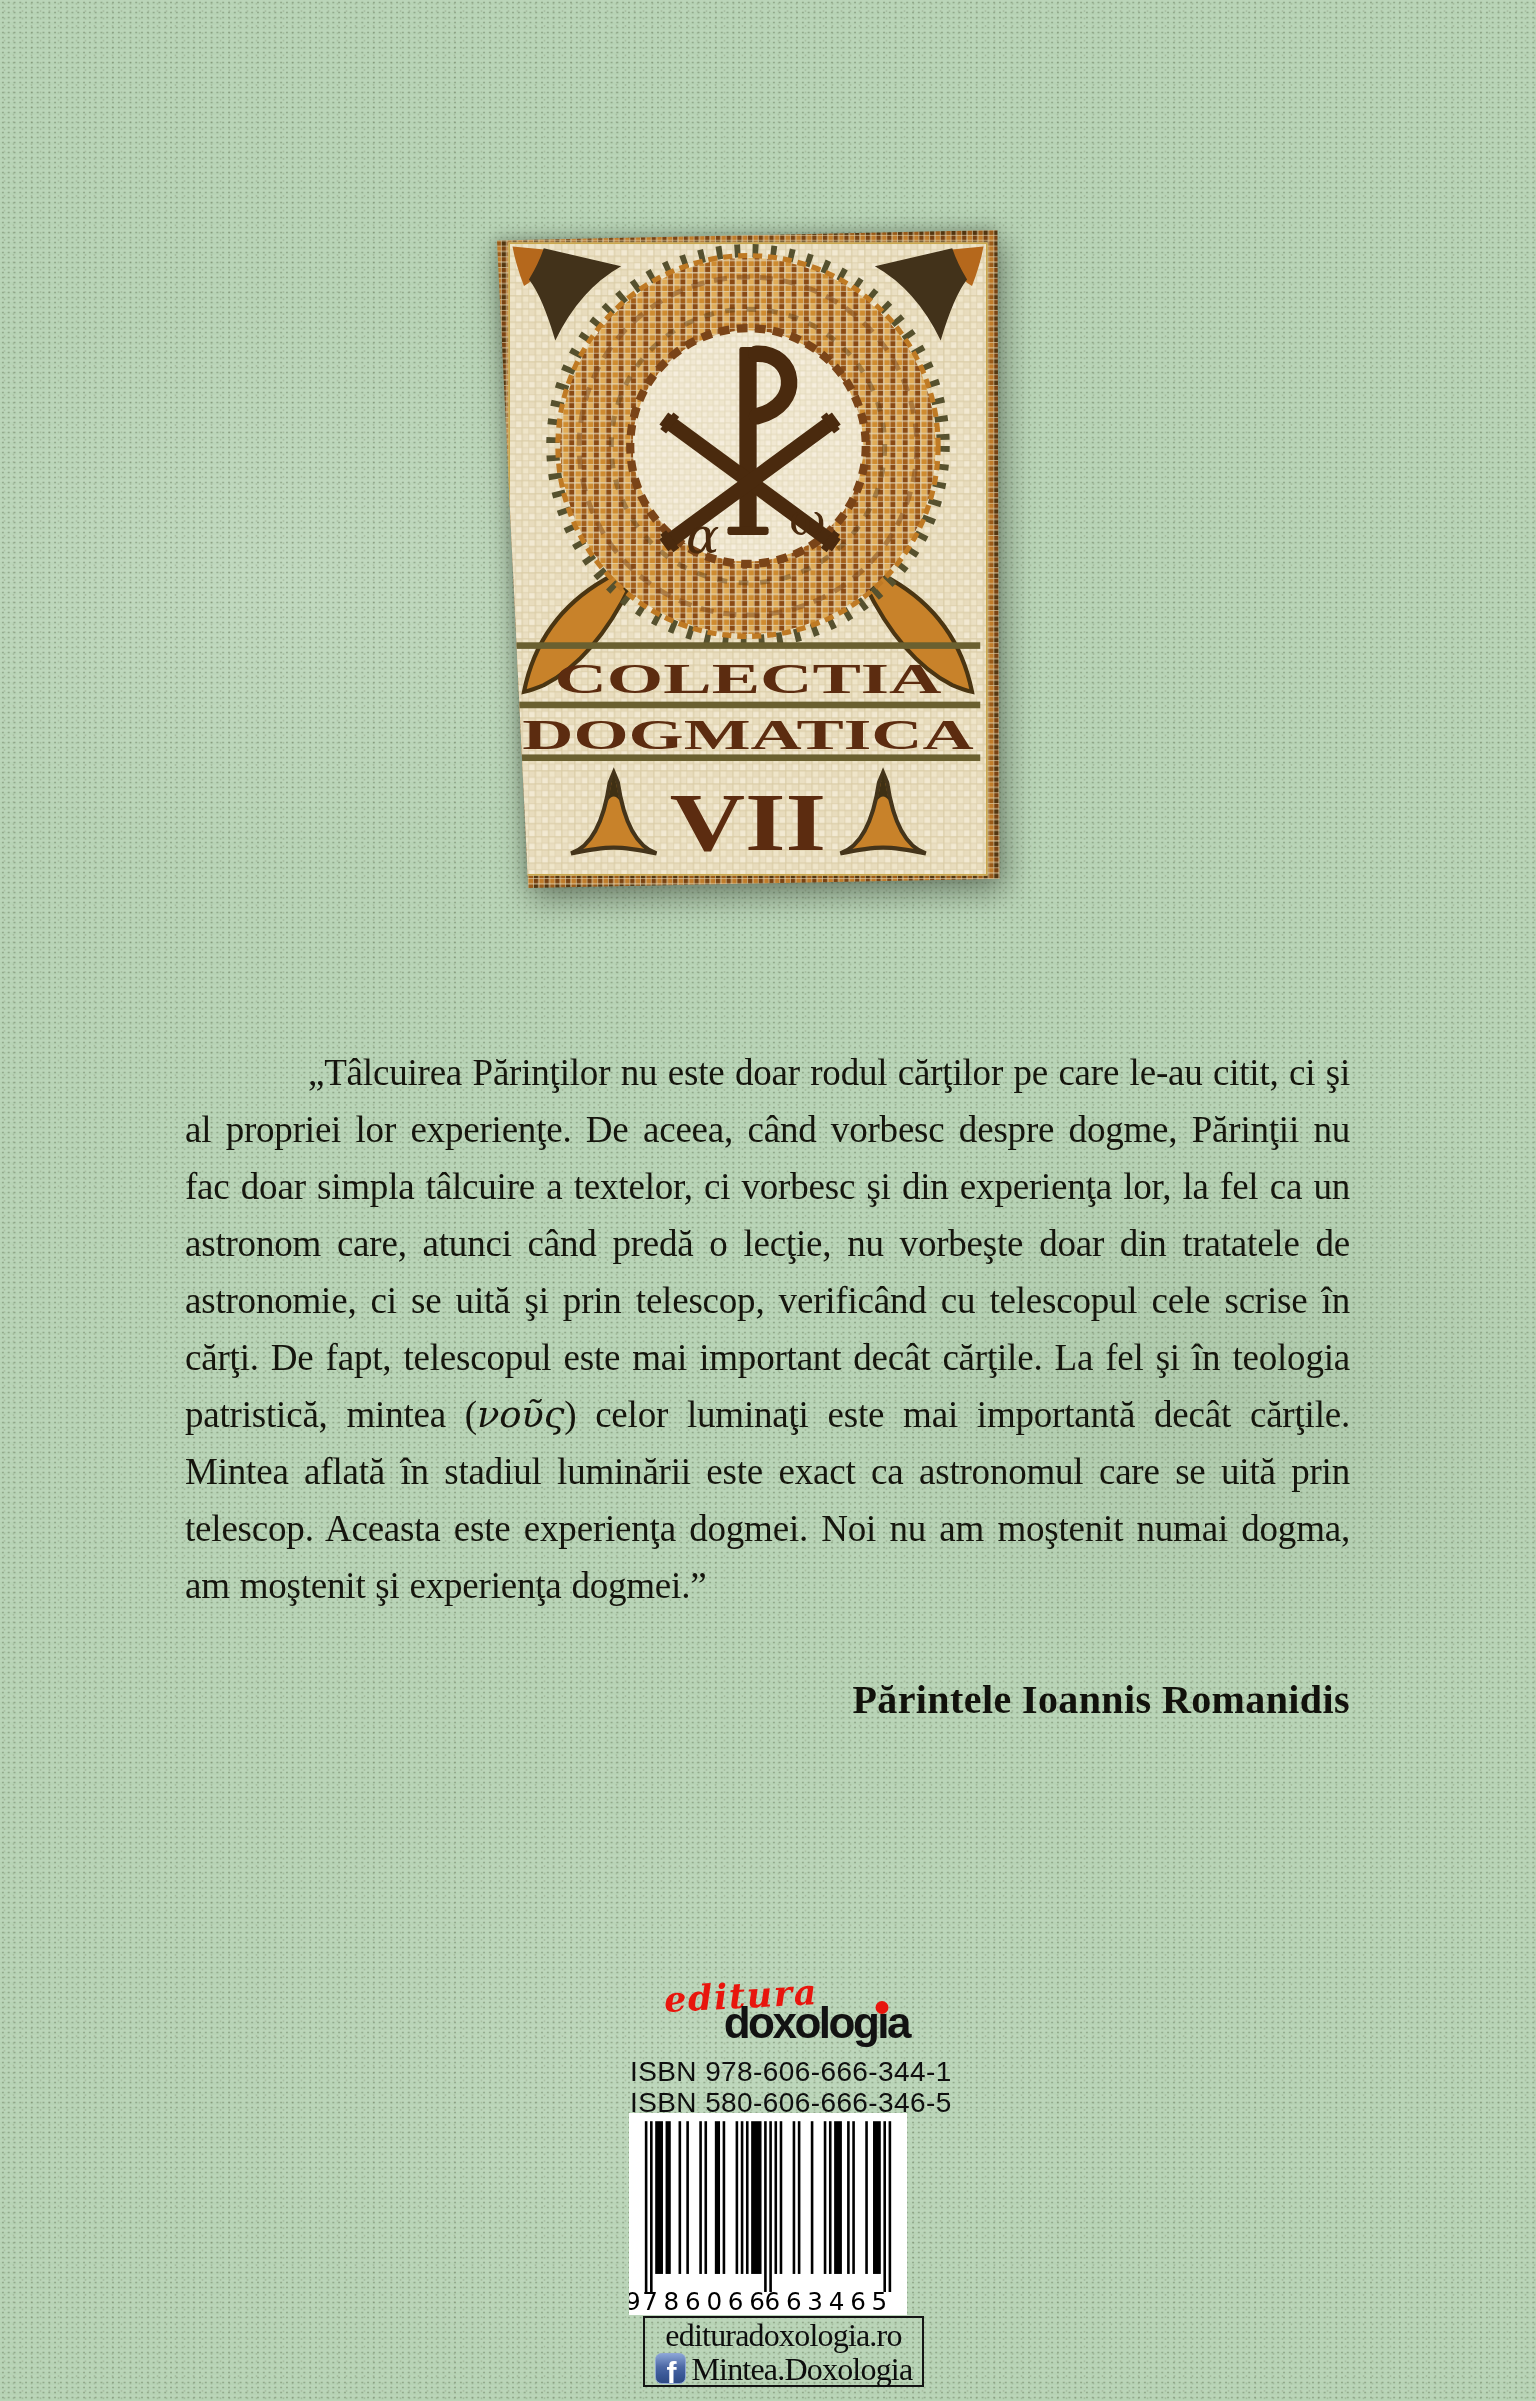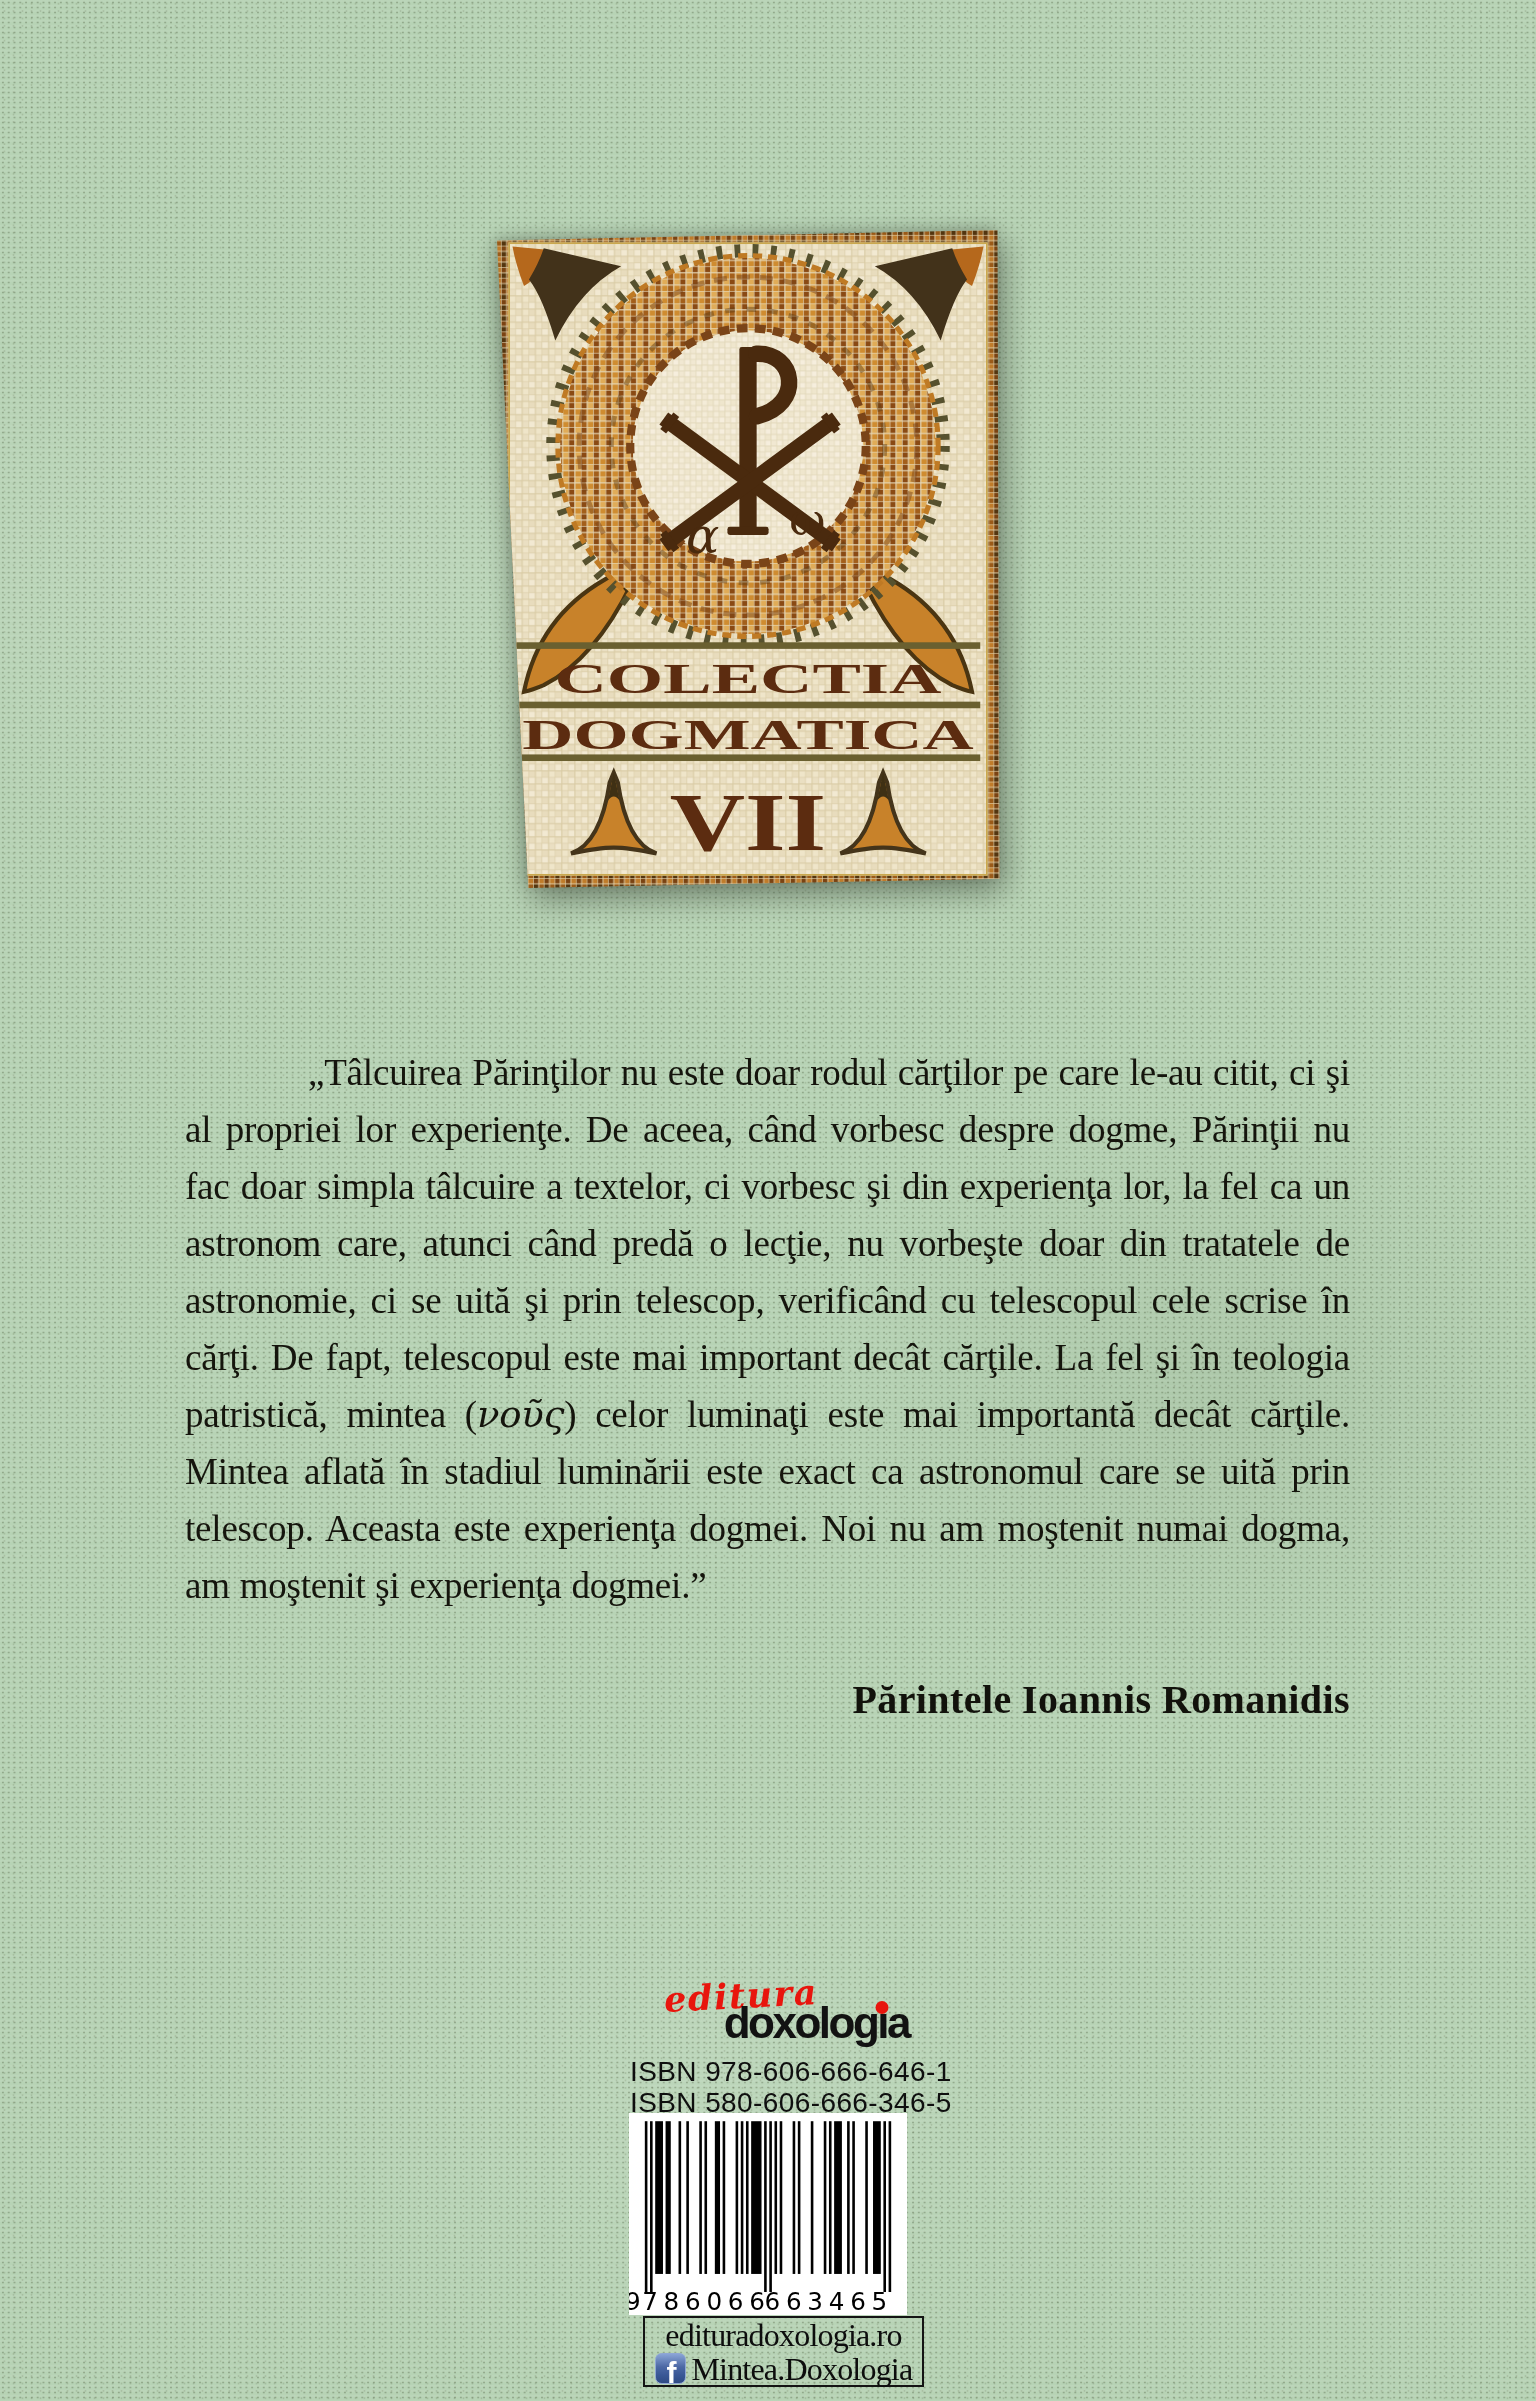--- a/index.html
+++ b/index.html
@@ -181,21 +181,21 @@
   <div class="quote"><span>„Tâlcuirea Părinţilor nu este doar rodul cărţilor pe care le-au citit, ci şi al propriei lor experienţe. De aceea, când vorbesc despre dogme, Părinţii nu fac doar simpla tâlcuire a textelor, ci vorbesc şi din experienţa lor, la fel ca un astronom care, atunci când predă o lecţie, nu vorbeşte doar din tratatele de astronomie, ci se uită şi prin telescop, verificând cu telescopul cele scrise în cărţi. De fapt, telescopul este mai important decât cărţile. La fel şi în teologia patristică, mintea (</span><span class="greek">νοῦς</span><span>) celor luminaţi este mai importantă decât cărţile. Mintea aflată în stadiul luminării este exact ca astronomul care se uită prin telescop. Aceasta este experienţa dogmei. Noi nu am moştenit numai dogma, am moştenit şi experienţa dogmei.”</span></div>
 
   <div class="attribution">Părintele Ioannis Romanidis</div>
 
   <div class="logo">
     <div class="logo-imprint">editura</div>
     <div class="logo-main"><span>doxolog</span><span class="ibase">ı</span><span>a</span></div>
   </div>
 
   <div class="isbns">
-    <div>ISBN 978-606-666-646-1</div>
+    <div>ISBN 978-606-666-344-1</div>
     <div>ISBN 580-606-666-346-5</div>
   </div>
 
   <div class="barcode">
     <svg viewBox="0 0 338 246">
       <rect x="0" y="0" width="338" height="246" fill="#ffffff"></rect>
       <g fill="#000000">
           <rect x="19.00" y="10" width="3.16" height="208"></rect>
           <rect x="25.32" y="10" width="3.16" height="208"></rect>
           <rect x="31.63" y="10" width="9.47" height="186"></rect>

